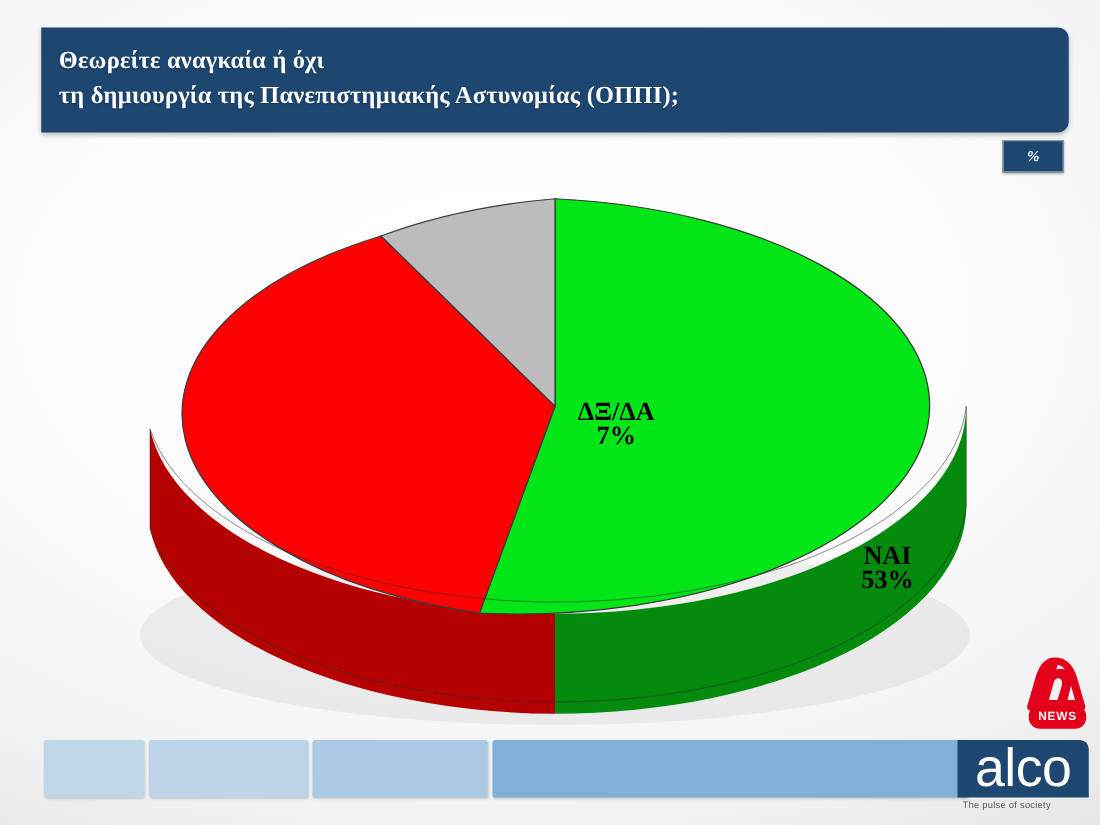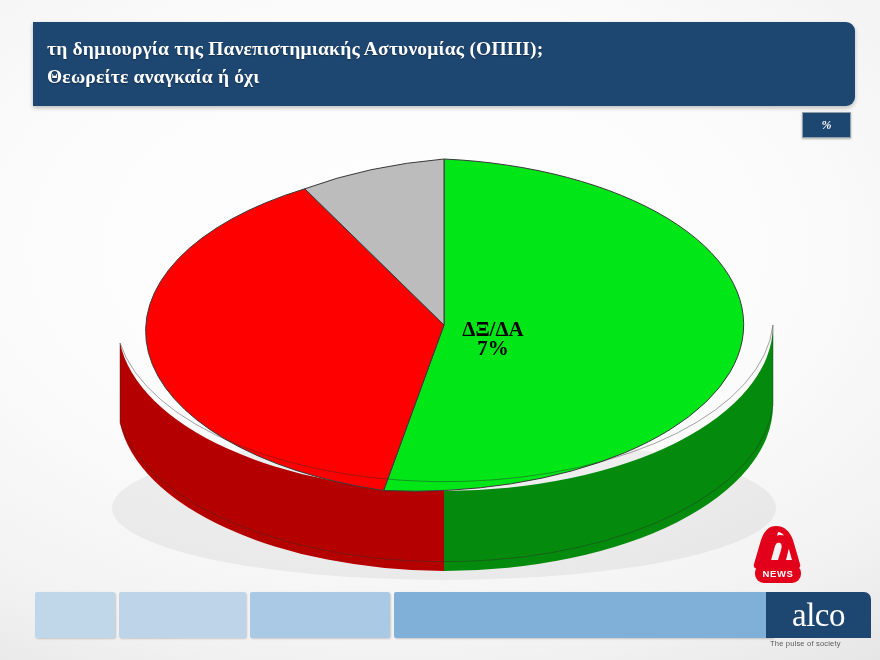--- a/index.html
+++ b/index.html
@@ -109,21 +109,21 @@
     position: absolute;
     top: 0;
     height: 46px;
     border-radius: 2px;
     box-shadow: 1px 1px 2px rgba(0,0,0,0.18);
   }
 
   
   #alpha-logo {
     position: absolute;
-    left: 752px;
+    left: 820px;
     top: 524px;
     width: 52px;
     height: 66px;
   }
   #alpha-a {
     position: absolute;
     left: 0;
     top: 0;
     width: 52px;
     height: 46px;
@@ -161,22 +161,22 @@
     width: 105px;
     height: 46px;
     background: #1d4671;
     border-radius: 0 7px 0 0;
     display: flex;
     align-items: center;
     justify-content: center;
   }
   #alco-word {
     color: #ffffff;
-    font-family: Liberation Serif, serif;
-    font-size: 33px;
+    font-family: Liberation Sans, sans-serif;
+    font-size: 43px;
     line-height: 33px;
     letter-spacing: -0.5px;
   }
   #alco-tag {
     position: absolute;
     left: 4px;
     top: 47px;
     width: 101px;
     color: #5a5a5a;
     font-family: "Liberation Sans", sans-serif;
@@ -185,22 +185,22 @@
     text-align: left;
   }
 </style>
 </head>
 <body>
 
 <div id="slide">
 
   <div id="header-bar" style="background: rgb(29, 70, 113);">
     <div id="title-block">
+      <span class="tl">Θεωρείτε αναγκαία ή όχι</span>
       <span class="tl">τη δημιουργία της Πανεπιστημιακής  Αστυνομίας (ΟΠΠΙ);</span>
-      <span class="tl">Θεωρείτε αναγκαία ή όχι</span>
     </div>
   </div>
 
   <div id="pct-badge">%</div>
 
   <div id="chart-area">
     <svg id="pie-svg" viewBox="0 0 720 450">
       <defs>
         <clipPath id="clip-below">
           <rect x="0" y="175" width="720" height="275"></rect>
@@ -215,20 +215,24 @@
 
       <path d="M 354,185 L 354,19 A 329,166 0 1 1 293.6,350.5 Z" fill="#00e617" stroke="#3a3a3a" stroke-width="1"></path>
 
       <path d="M 354,185 L 293.6,350.5 A 329,166 0 0 1 214.8,48.8 Z" fill="#fe0000" stroke="#3a3a3a" stroke-width="1"></path>
 
       <path d="M 354,185 L 214.8,48.8 A 329,166 0 0 1 354,19 Z" fill="#bcbcbc" stroke="#3a3a3a" stroke-width="1"></path>
 
       <path d="M 30,203 A 329,166 0 0 0 683,185 L 683,265 A 329,166 0 0 1 30,283 Z" fill="none" stroke="#2d2d2d" stroke-width="0.8" opacity="0.55"></path>
     </svg>
 
+    <div class="slice-label" id="label-nai">
+      <span class="lv">ΝΑΙ</span>
+      <span class="lv">53%</span>
+    </div>
 
 
     <div class="slice-label" id="label-dk">
       <span class="lv">ΔΞ/ΔΑ</span>
       <span class="lv">7%</span>
     </div>
   </div>
 
   <div id="bottom-bar">
     <div class="bar-seg" style="left: 35px; width: 80px; background: rgb(191, 215, 232);"></div>

